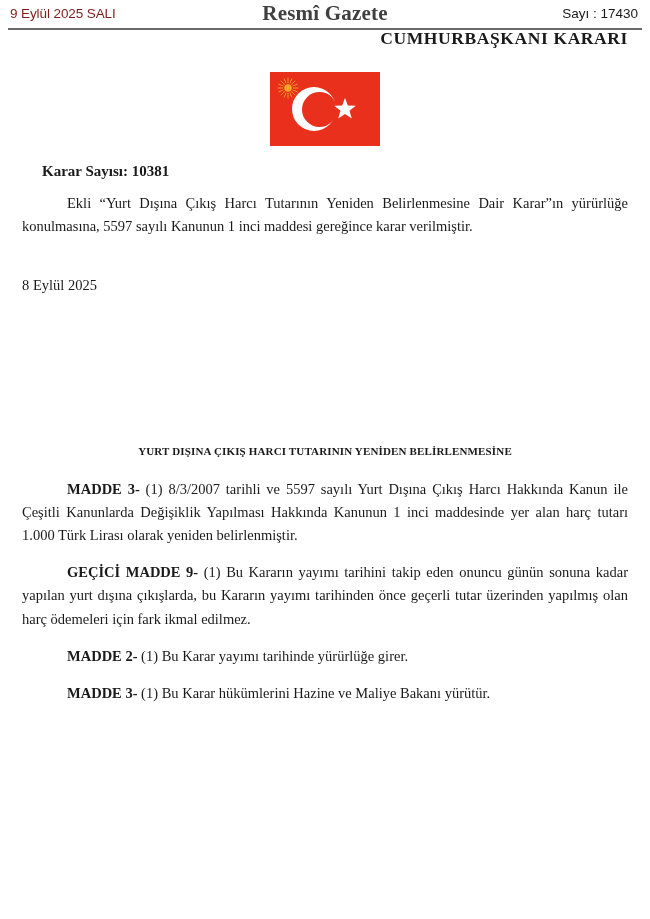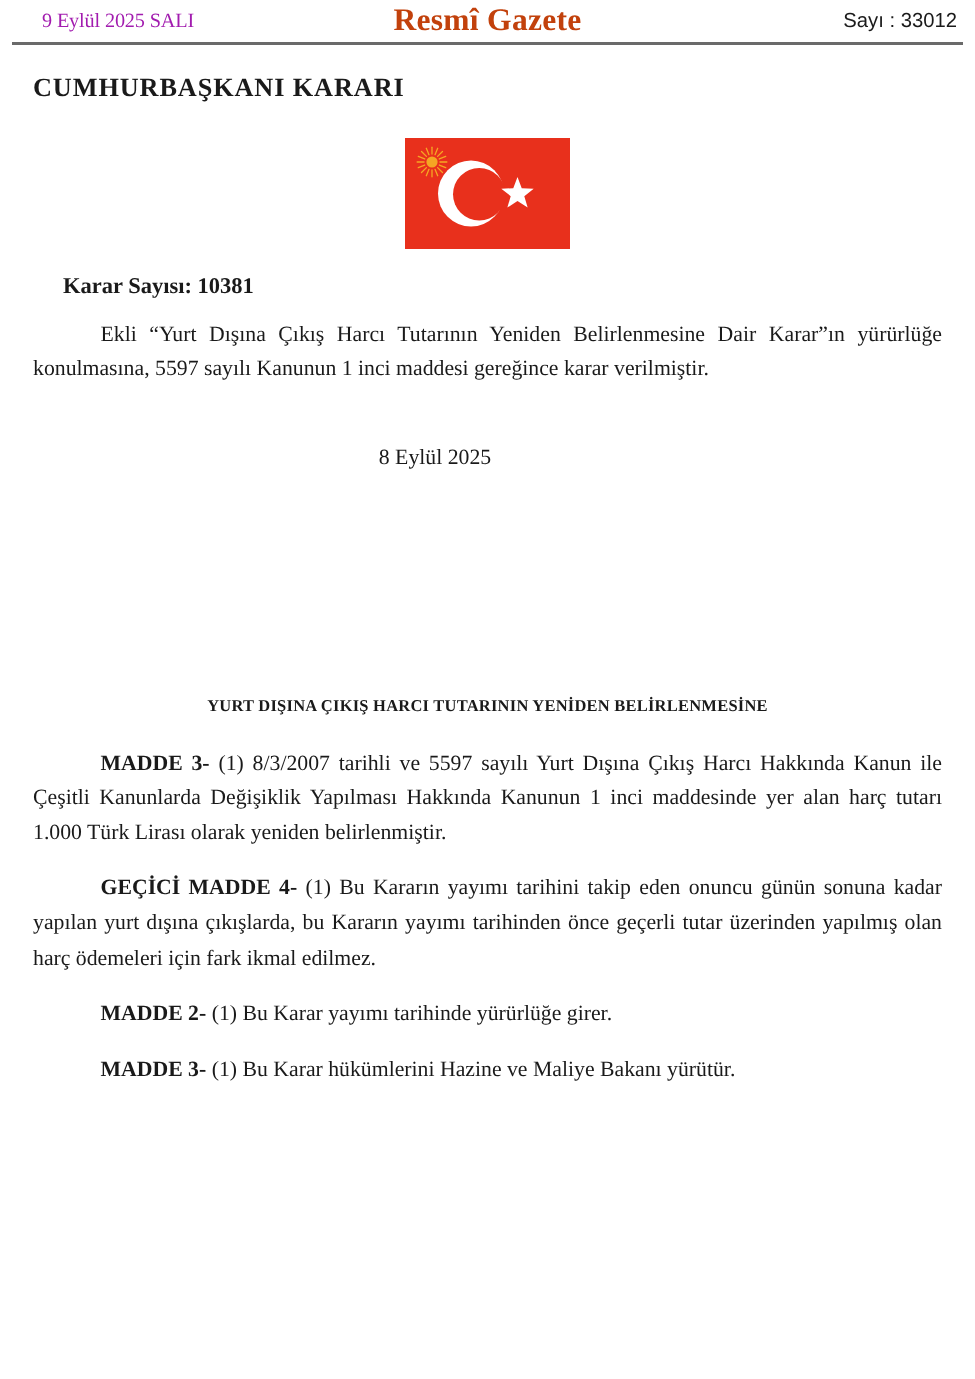--- a/index.html
+++ b/index.html
@@ -19,26 +19,26 @@
   }
 
   
   .masthead {
     position: relative;
     height: 28px;
     padding: 0 10px 0 10px;
   }
   .masthead-date {
     position: absolute;
-    left: 28px;
+    left: 10px;
     top: 6px;
-    font-family: Liberation Serif, serif;
+    font-family: Liberation Sans, sans-serif;
     font-size: 13.5px;
     letter-spacing: -0.1px;
-    color: #a21caf;
+    color: #7f1d1d;
     white-space: nowrap;
   }
   .masthead-title {
     position: absolute;
     left: 0;
     right: 0;
     top: 1px;
     text-align: center;
     font-family: "Liberation Serif", "DejaVu Serif", serif;
     font-size: 21px;
@@ -63,25 +63,24 @@
     background: #6a6a6a;
   }
 
   
   .page {
     padding: 0 22px;
     box-sizing: border-box;
   }
 
   .doc-title {
-    text-align: left;
+    text-align: right;
     font-size: 17.5px;
     font-weight: bold;
     letter-spacing: 0.6px;
-    margin-top: 20px;
   }
 
   
   .flag-wrap {
     display: flex;
     justify-content: center;
     margin-top: 23px;
   }
   .flag {
     position: relative;
@@ -133,21 +132,20 @@
   .body-para {
     margin-top: 12px;
     font-size: 14.5px;
     line-height: 1.62;
     text-align: justify;
     text-indent: 45px;
     hyphens: none;
   }
 
   .sign-date {
-    text-align: center;
     font-size: 14.5px;
     margin-top: 38px;
     padding-right: 70px;
   }
 
   .signature {
     margin-top: 74px;
     text-align: center;
     padding-left: 222px;
   }
@@ -184,22 +182,22 @@
   .article .art-label {
     font-weight: bold;
   }
   .article:first-of-type { margin-top: 18px; }
 </style>
 </head>
 <body>
 
 <div class="masthead">
   <div class="masthead-date">9 Eylül 2025 SALI</div>
-  <div class="masthead-title" id="masthead-title" style="color: #c2410c;">Resmî Gazete</div>
-  <div class="masthead-issue">Sayı : 33012</div>
+  <div class="masthead-title" id="masthead-title" style="color: #404040;">Resmî Gazete</div>
+  <div class="masthead-issue">Sayı : 17430</div>
   <div class="masthead-rule" id="masthead-rule" style="background: rgb(106, 106, 106);"></div>
 </div>
 
 <div class="page">
 
   <div class="doc-title">CUMHURBAŞKANI KARARI</div>
 
   <div class="flag-wrap">
     <div class="flag" id="flag-el" style="background: rgb(232, 48, 28);">
       <div class="crescent-outer" id="crescent-outer" style="background: rgb(255, 255, 255);"></div>
@@ -237,19 +235,19 @@
 
   <div class="sign-date">8 Eylül 2025</div>
 
 
   <div class="annex">
     <div class="annex-heading">
       <div>YURT DIŞINA ÇIKIŞ HARCI TUTARININ YENİDEN BELİRLENMESİNE</div>
     </div>
     <div id="articles-container">
         <div class="article"><span class="art-label">MADDE 3-</span><span> (1) 8/3/2007 tarihli ve 5597 sayılı Yurt Dışına Çıkış Harcı Hakkında Kanun ile Çeşitli Kanunlarda Değişiklik Yapılması Hakkında Kanunun 1 inci maddesinde yer alan harç tutarı 1.000 Türk Lirası olarak yeniden belirlenmiştir.</span></div>
-        <div class="article"><span class="art-label">GEÇİCİ MADDE 4-</span><span> (1) Bu Kararın yayımı tarihini takip eden onuncu günün sonuna kadar yapılan yurt dışına çıkışlarda, bu Kararın yayımı tarihinden önce geçerli tutar üzerinden yapılmış olan harç ödemeleri için fark ikmal edilmez.</span></div>
+        <div class="article"><span class="art-label">GEÇİCİ MADDE 9-</span><span> (1) Bu Kararın yayımı tarihini takip eden onuncu günün sonuna kadar yapılan yurt dışına çıkışlarda, bu Kararın yayımı tarihinden önce geçerli tutar üzerinden yapılmış olan harç ödemeleri için fark ikmal edilmez.</span></div>
         <div class="article"><span class="art-label">MADDE 2-</span><span> (1) Bu Karar yayımı tarihinde yürürlüğe girer.</span></div>
         <div class="article"><span class="art-label">MADDE 3-</span><span> (1) Bu Karar hükümlerini Hazine ve Maliye Bakanı yürütür.</span></div>
       </div>
   </div>
 
 </div>
 
 </body></html>

